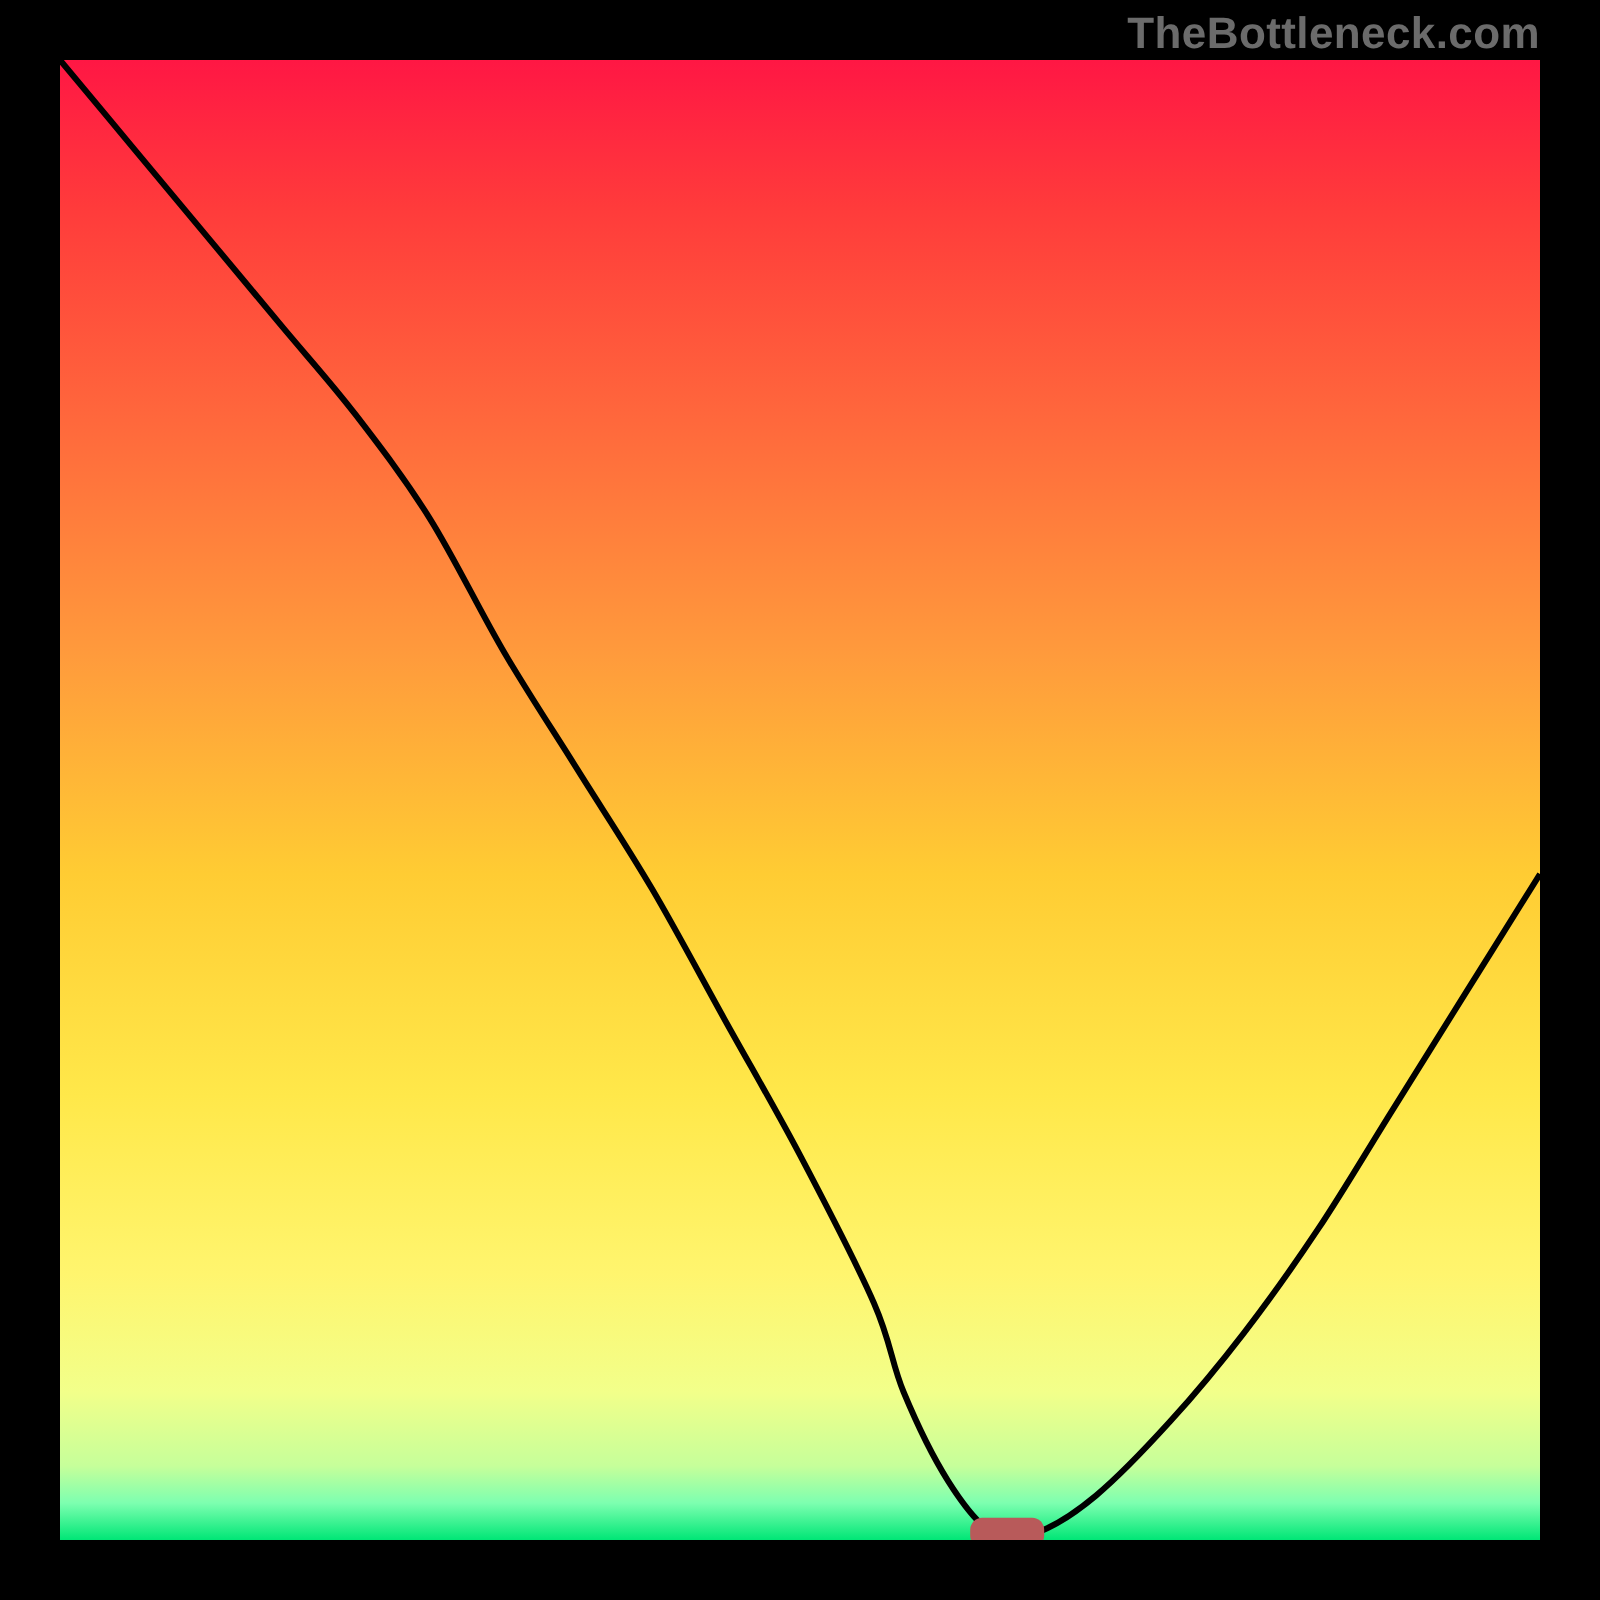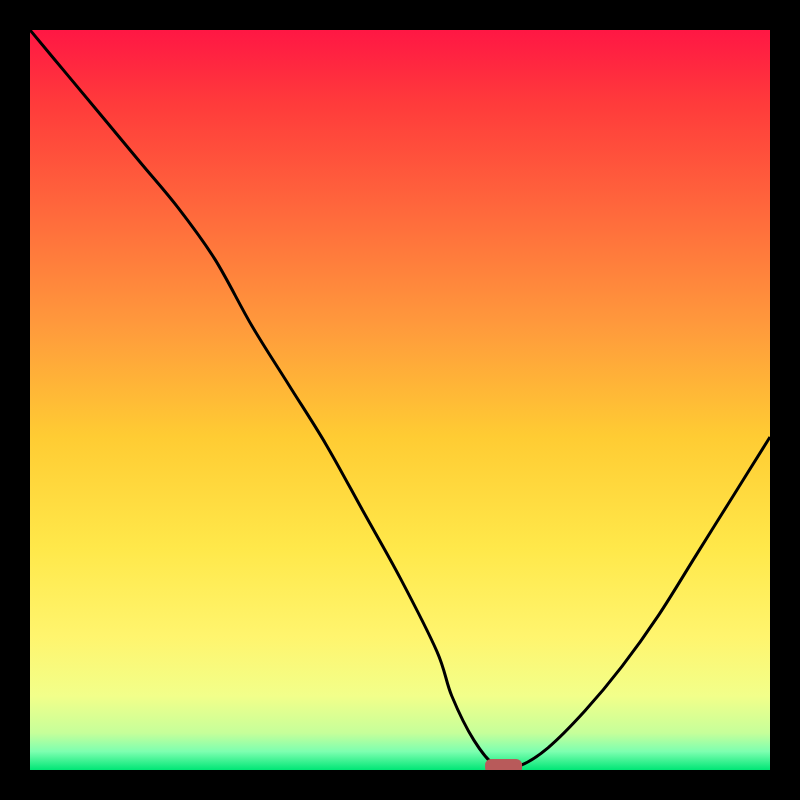--- a/index.html
+++ b/index.html
@@ -33,20 +33,21 @@
     font-weight: bold;
     color: #6b6b6b;
     letter-spacing: 0.2px;
   }
   svg { display: block; }
 </style>
 </head>
 <body>
 
 <div class="frame">
+  <div class="watermark">TheBottleneck.com</div>
 
   <div class="plot">
     <svg id="chart-svg" width="740" height="740" viewBox="0 0 740 740">
       <defs>
         <linearGradient id="bg-grad" x1="0" y1="0" x2="0" y2="1">
             <stop offset="0%" stop-color="#ff1744"></stop>
             <stop offset="10%" stop-color="#ff3b3b"></stop>
             <stop offset="25%" stop-color="#ff6a3c"></stop>
             <stop offset="40%" stop-color="#ff9a3c"></stop>
             <stop offset="55.00000000000001%" stop-color="#ffcc33"></stop>

